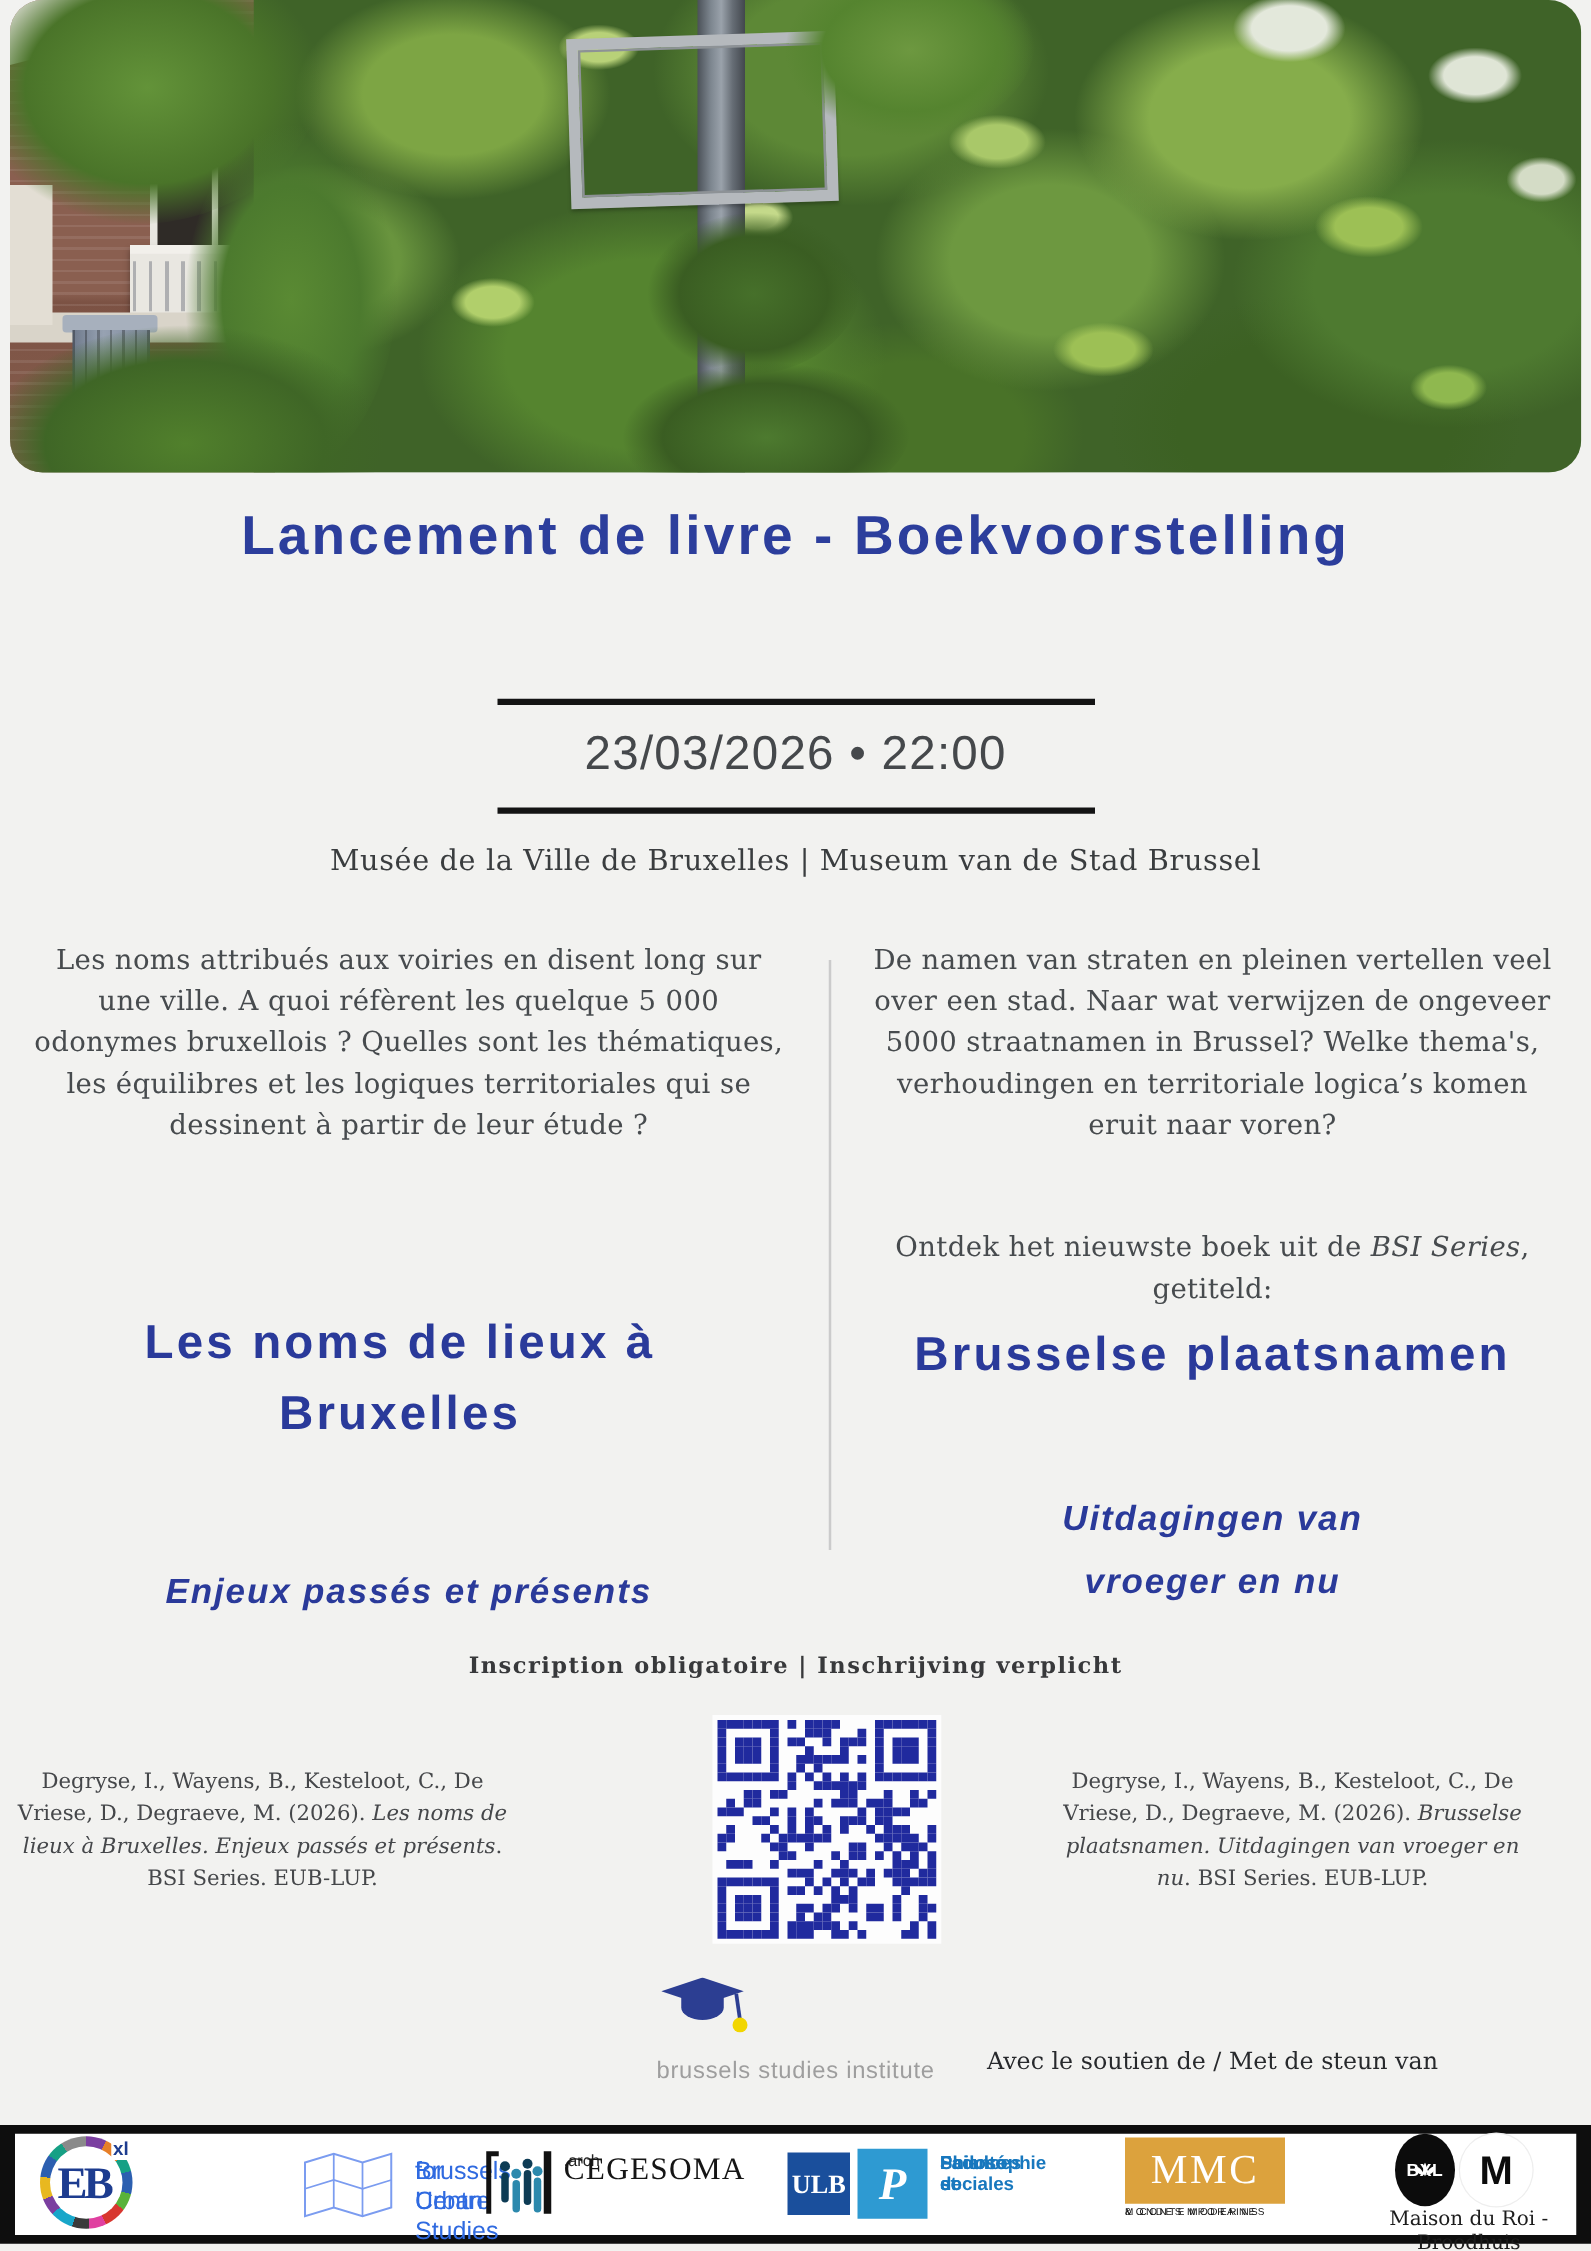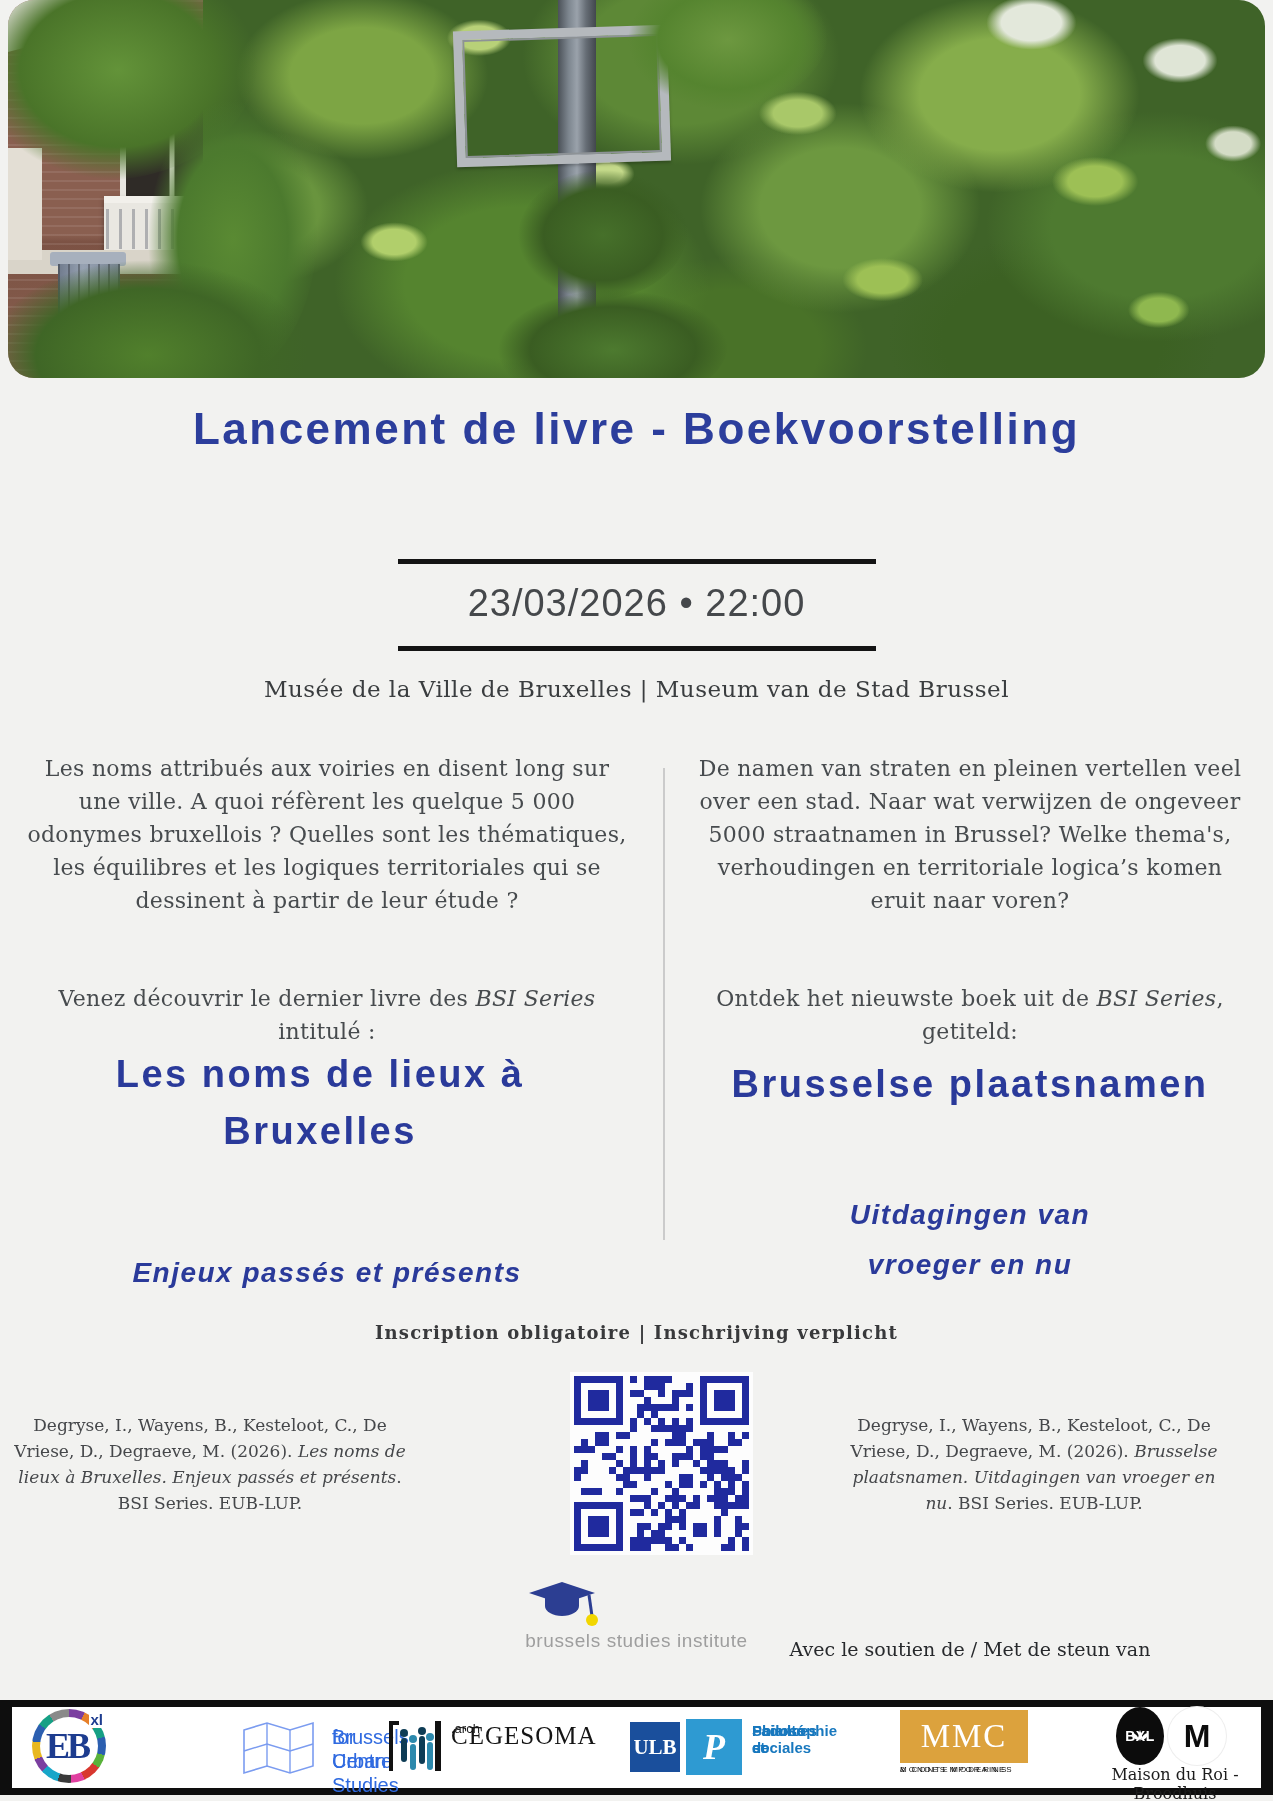--- a/index.html
+++ b/index.html
@@ -94,21 +94,21 @@
   .citation.nl{left:838px;width:392px;top:1412px;}
 
   
   .bsi{left:0;right:0;top:1582px;display:flex;flex-direction:column;align-items:center;}
   .bsi-cap{margin-left:-130px;}
   .bsi-line{display:flex;align-items:center;font-size:32px;font-weight:700;letter-spacing:.5px;margin-top:-2px;}
   .bsi-line .b1{color:#2c3e92;}
   .bsi-line .b2{color:#2c3e92;}
   .bsi-line .b3{color:#a3a3a3;font-weight:700;}
   .bsi-heart{margin-left:8px;margin-top:6px;}
-  .bsi-tag{font-size:19px;color:#9e9e9e;letter-spacing:.6px;margin-top:4px;}
+  .bsi-tag{font-size:19px;color:#9e9e9e;letter-spacing:.6px;margin-top:20px;}
   .side-line{font-family:"DejaVu Serif",serif;font-size:19px;color:#27292c;text-align:center;}
   .side-line.left{left:60px;width:470px;top:1638px;}
   .side-line.right{left:740px;width:460px;top:1638px;}
 
   
   .logo-bar{left:0;right:0;top:1700px;height:95px;background:#0e0e0e;}
   .logo-strip{position:absolute;left:12px;right:12px;top:7px;bottom:7px;background:#ffffff;}
   .logo-strip *{position:absolute;}
   .lg{top:0;height:81px;}
   
@@ -180,21 +180,20 @@
 
   <h1 class="abs title">Lancement de livre - Boekvoorstelling</h1>
   <div class="abs rule rule-top"></div>
   <div class="abs date"><span>23/03/2026</span> <span>•</span> <span>22:00</span></div>
   <div class="abs rule rule-bottom"></div>
   <div class="abs venue">Musée de la Ville de Bruxelles | Museum van de Stad Brussel</div>
 
   <div class="abs col-divider"></div>
   <p class="abs serifTxt intro fr">Les noms attribués aux voiries en disent long sur une ville. A quoi réfèrent les quelque 5 000 odonymes bruxellois ? Quelles sont les thématiques, les équilibres et les logiques territoriales qui se dessinent à partir de leur étude ?</p>
   <p class="abs serifTxt intro nl">De namen van straten en pleinen vertellen veel over een stad. Naar wat verwijzen de ongeveer 5000 straatnamen in Brussel? Welke thema's, verhoudingen en territoriale logica’s komen eruit naar voren?</p>
-  <p class="abs serifTxt invite fr"><span>Venez découvrir le dernier livre des </span><i>BSI Series</i><span> intitulé :</span></p>
   <p class="abs serifTxt invite nl"><span>Ontdek het nieuwste boek uit de </span><i>BSI Series</i><span>, getiteld:</span></p>
   <h2 class="abs book-title fr">Les noms de lieux à Bruxelles</h2>
   <h2 class="abs book-title nl">Brusselse plaatsnamen</h2>
   <h3 class="abs book-subtitle fr">Enjeux passés et présents</h3>
   <h3 class="abs book-subtitle nl">Uitdagingen van vroeger en nu</h3>
 
   <div class="abs registration">Inscription obligatoire | Inschrijving verplicht</div>
   <div class="abs qr" style="--qr-color: #202a9e;">
       <i style="grid-row:1;grid-column:1;"></i>
       <i style="grid-row:1;grid-column:2;"></i>

